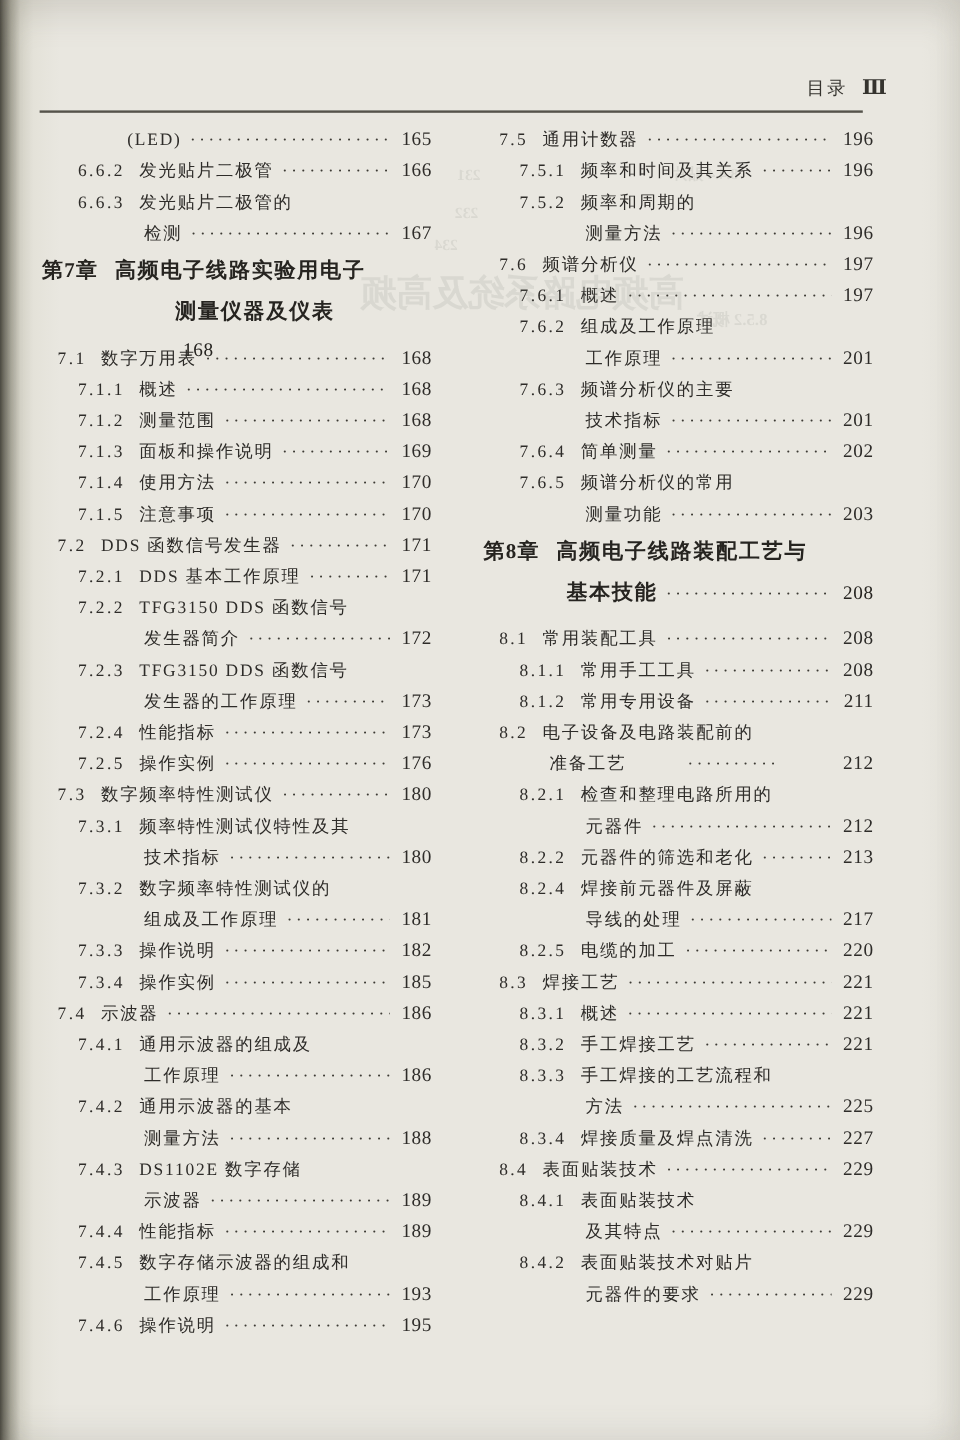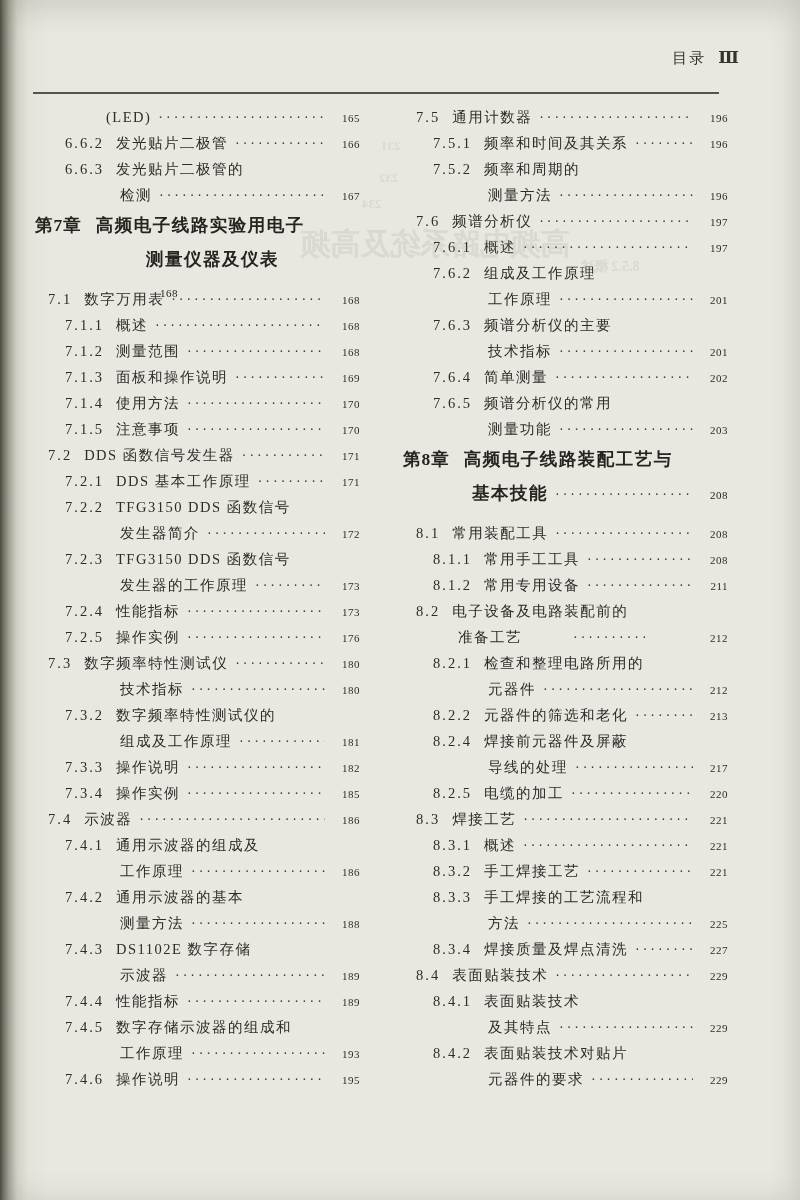--- a/index.html
+++ b/index.html
@@ -6,35 +6,35 @@
   body{
     width:800px;height:1200px;position:relative;overflow:hidden;
     font-family:"Liberation Serif","DejaVu Serif",serif;
     color:#2e2c29;
     background:
       linear-gradient(90deg,#45433b 0px,#6e6c61 3px,#a8a699 9px,#d5d3c8 17px,#e4e2d9 28px,#e9e7e0 50px,#e9e7e0 96%,#e4e2da 100%);
   }
   .paper-vignette{position:absolute;inset:0;pointer-events:none;
     box-shadow:inset 0 14px 26px rgba(120,118,105,.18), inset 0 -10px 22px rgba(120,118,105,.10);}
   
-  .hdr{position:absolute;top:47px;left:33px;width:706px;text-align:right;
+  .hdr{position:absolute;top:63px;left:33px;width:706px;text-align:right;
        font-size:15px;letter-spacing:2px;color:#35332e;}
   .hdr .roman{font-weight:bold;font-size:17px;margin-left:12px;letter-spacing:0;}
   .rule{position:absolute;top:92px;left:33px;width:686px;height:2px;background:#55534b;}
   
   .col{position:absolute;top:104px;width:325px;}
   .col.left{left:35px;}
   .col.right{left:403px;}
   .row{display:flex;align-items:baseline;height:26px;line-height:26px;
        font-size:14.5px;white-space:nowrap;}
   .row .num{letter-spacing:2px;margin-right:12px;flex:0 0 auto;}
   .row .txt{letter-spacing:1.5px;flex:0 0 auto;}
   .row .dots{flex:1 1 auto;overflow:hidden;white-space:nowrap;margin:0 3px 0 7px;color:#3d3b35;}
   .row .dots::after{content:"···························································································";letter-spacing:3px;font-size:14px;font-weight:normal;}
-  .row .pg{flex:0 0 auto;min-width:32px;text-align:right;font-size:11px;letter-spacing:.5px;}
+  .row .pg{flex:0 0 auto;min-width:32px;text-align:right;font-size:16px;letter-spacing:.5px;}
   
   .lv-sec{padding-left:13px;}
   .lv-sub{padding-left:30px;}
   .lv-cont{padding-left:85px;}
   .lv-csec{padding-left:55px;gap:44px;}
   .lv-contled{padding-left:71px;}
   .lv-ch,.lv-chc,.lv-chcd{font-weight:bold;font-size:17.5px;height:34px;line-height:34px;color:#262420;}
   .lv-ch{margin-top:0;}
   .lv-ch .num{margin-right:14px;letter-spacing:1px;}
   .lv-chc{padding-left:69px;margin-bottom:10px;}
@@ -162,20 +162,24 @@
       <span class="txt">操作实例</span>
       <span class="dots"></span>
       <span class="pg">176</span>
     </div>
     <div class="row lv-sec">
       <span class="num">7.3</span>
       <span class="txt">数字频率特性测试仪</span>
       <span class="dots"></span>
       <span class="pg">180</span>
     </div>
+    <div class="row lv-sub">
+      <span class="num">7.3.1</span>
+      <span class="txt">频率特性测试仪特性及其</span>
+    </div>
     <div class="row lv-cont">
       <span class="txt">技术指标</span>
       <span class="dots"></span>
       <span class="pg">180</span>
     </div>
     <div class="row lv-sub">
       <span class="num">7.3.2</span>
       <span class="txt">数字频率特性测试仪的</span>
     </div>
     <div class="row lv-cont">

